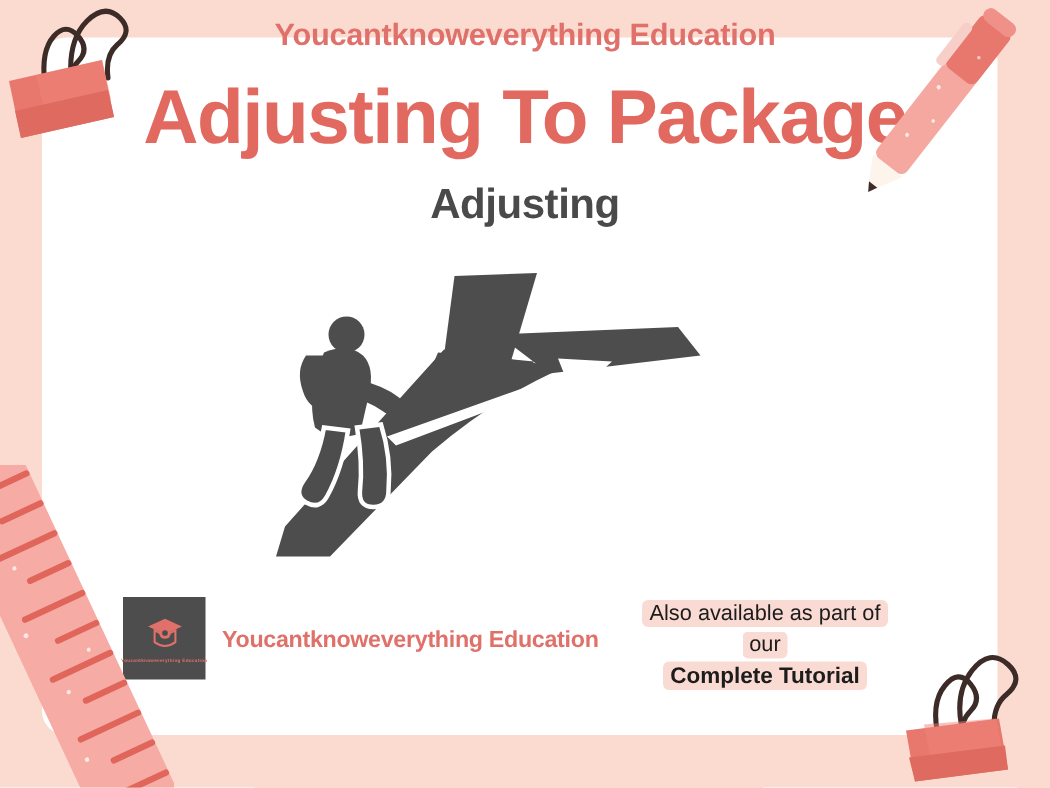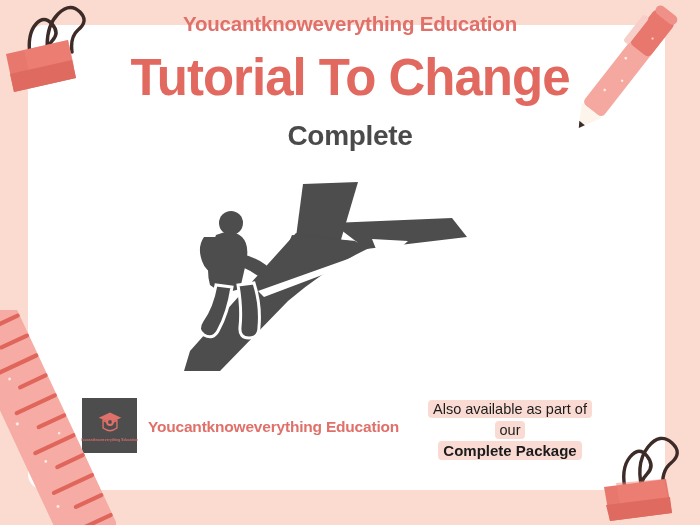--- a/index.html
+++ b/index.html
@@ -104,23 +104,23 @@
   .ruler-bl{left:-34px; top:310px; width:150px; height:230px; }
   .clip-br{ right:-2px; bottom:-6px; width:110px; height:110px; }
 </style>
 </head>
 <body>
 
 <div class="card"></div>
 
 <div class="brand-head">Youcantknoweverything Education</div>
 
-<div class="main-title">Tutorial To Change</div>
-
-<div class="sub-title">Complete</div>
+<div class="main-title">Adjusting To Package</div>
+
+<div class="sub-title">Adjusting</div>
 
 <div class="illus">
   <svg viewBox="0 0 290 205" width="290" height="205">
 
     <path d="M123 9 L178 7 L160 68 L116 62 Z" fill="#4d4d4d"></path>
 
     <path d="M152 48 L272 43 L287 62 L186 74 Z" fill="#4d4d4d"></path>
 
     <path d="M116 58 L196 70 Q150 90 108 126 L40 196 L4 196 L10 176 Q60 120 116 58 Z" fill="#4d4d4d"></path>
 
@@ -149,21 +149,21 @@
     <circle cx="15" cy="15" r="4.5" fill="#e0706a"></circle>
     <circle cx="15" cy="15" r="2.2" fill="#4d4d4d"></circle>
   </svg>
   <div class="logotext">Youcantknoweverything Education</div>
 </div>
 
 <div class="footer-brand">Youcantknoweverything Education</div>
 
 <div class="promo">
   <div class="l1"><span>Also available as part of our</span></div>
-  <div class="l2"><span>Complete Package</span></div>
+  <div class="l2"><span>Complete Tutorial</span></div>
 </div>
 
 <svg class="deco clip-tl" viewBox="0 0 130 120">
   <path d="M54 62 q-4 -30 10 -44 q12 -12 22 -2 q9 9 -2 18 q-8 7 -6 22" fill="none" stroke="#3d2b28" stroke-width="3.4" stroke-linecap="round"></path>
   <path d="M36 60 q-3 -22 6 -32 q8 -9 16 0 q8 9 0 17 q-6 6 -5 18" fill="none" stroke="#3d2b28" stroke-width="3.4" stroke-linecap="round"></path>
   <path d="M12 58 L74 44 L82 82 L20 96 Z" fill="#e8776d"></path>
   <path d="M30 54 L74 44 L80 70 L36 80 Z" fill="#ef8479" opacity=".55"></path>
   <path d="M16 78 L78 64 L82 82 L20 96 Z" fill="#de6a60"></path>
 </svg>
 

